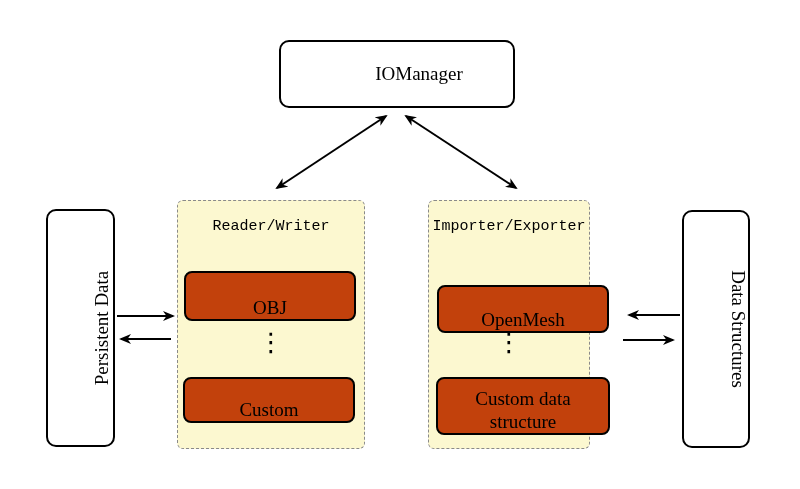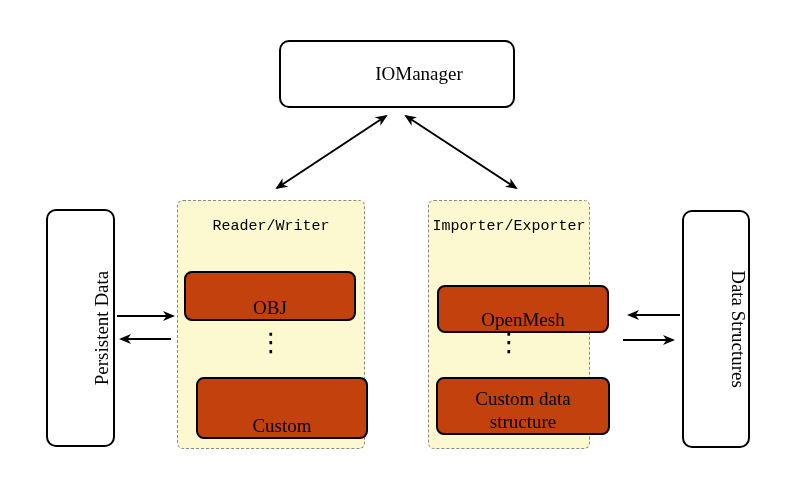--- a/index.html
+++ b/index.html
@@ -69,21 +69,21 @@
     box-sizing: border-box;
     display: flex;
     flex-direction: column;
     align-items: center;
     justify-content: flex-end;
     font-size: 19px;
     line-height: 1.22;
     text-align: center;
   }
   #obj         { left: 6px; top: 70px;  width: 172px; height: 50px; }
-  #custom-file { left: 5px; top: 176px; width: 172px; height: 62px; margin-left: 13px; }
+  #custom-file { left: 5px; top: 176px; width: 172px; height: 46px; }
   #openmesh    { left: 8px; top: 84px;  width: 172px; height: 48px; }
   #custom-data { left: 7px; top: 176px; width: 174px; height: 58px; }
 
   
   .vdots {
     position: absolute;
     left: 0; right: 0;
     top: 128px;
     text-align: center;
     font-family: "DejaVu Sans", sans-serif;

